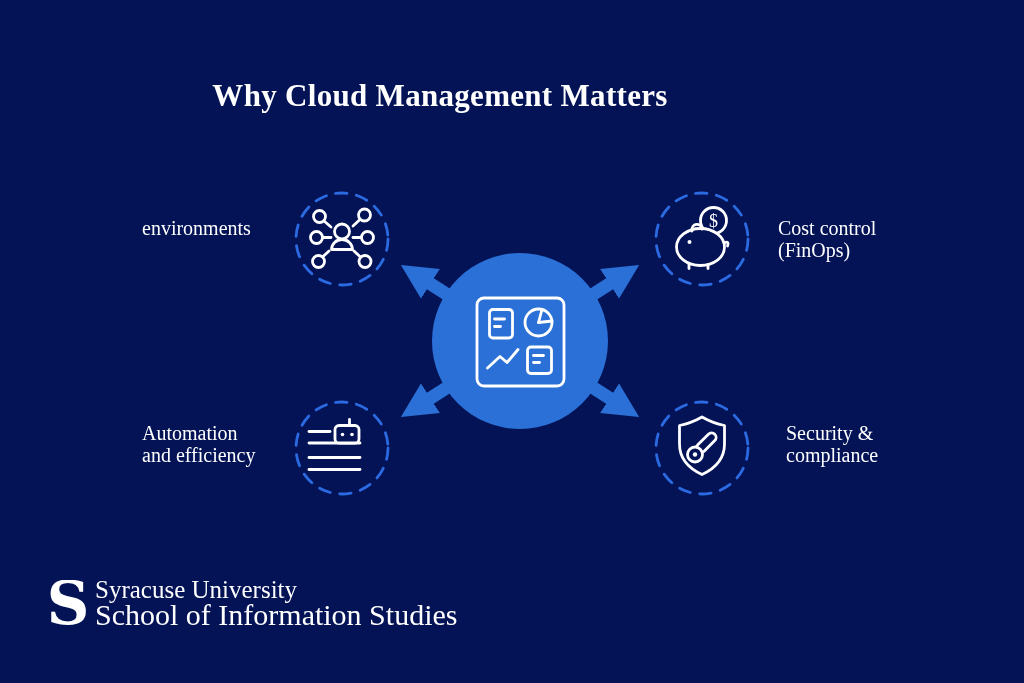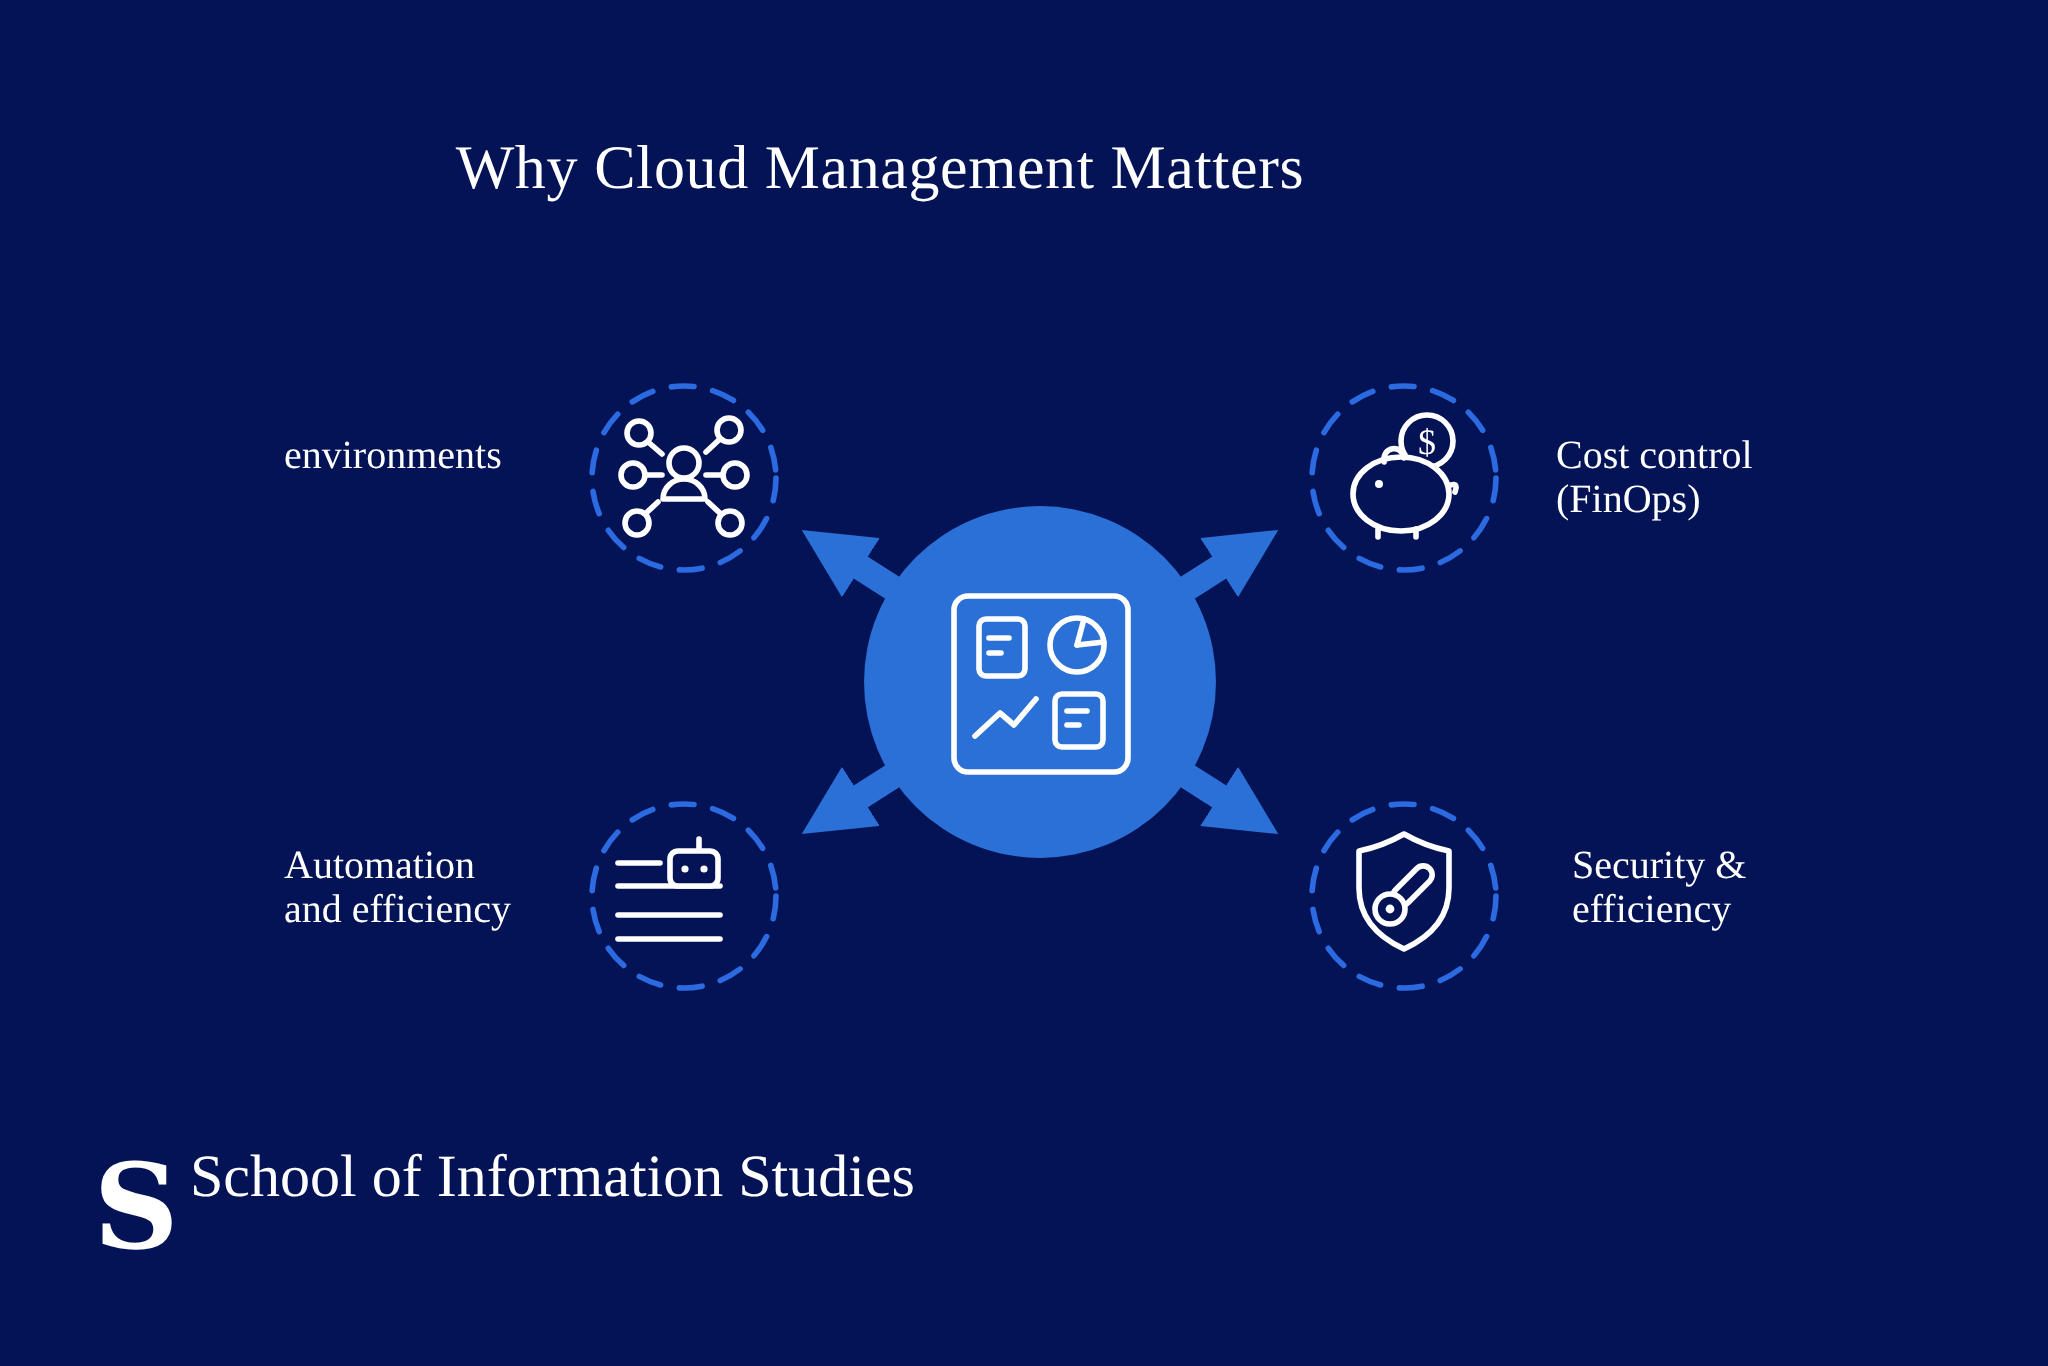--- a/index.html
+++ b/index.html
@@ -2,22 +2,22 @@
 <html><head>
 <meta charset="utf-8">
 <style>
   html,body{margin:0;padding:0;background:#031356;}
   .canvas{
     position:relative;width:1024px;height:683px;overflow:hidden;
     background:#031356;
     font-family:"Liberation Serif", serif;color:#ffffff;
   }
   .title{
-    position:absolute;left:0;top:66px;width:880px;margin:0;
-    text-align:center;font-size:31px;font-weight:normal;letter-spacing:.3px;
+    position:absolute;left:0;top:78px;width:880px;margin:0;
+    text-align:center;font-size:31px;font-weight:bold;letter-spacing:.3px;
   }
   .abs{position:absolute;}
   .node-label{font-size:20px;line-height:22px;white-space:nowrap;}
   .footer-name{font-size:25px;line-height:26px;}
   .footer-unit{font-size:30px;line-height:24px;}
   svg .wstroke{stroke:#ffffff;stroke-width:2.8;fill:none;stroke-linecap:round;stroke-linejoin:round;}
   svg .wfillnavy{stroke:#ffffff;stroke-width:2.8;fill:#031356;stroke-linecap:round;stroke-linejoin:round;}
   svg .dashring{stroke:#2b6ae0;stroke-width:2.8;fill:none;stroke-dasharray:11.5 9.5;stroke-linecap:round;}
   svg .hubline{stroke:#2b70d6;stroke-width:13;fill:none;}
 </style>
@@ -121,23 +121,24 @@
     <circle class="dashring" cx="50" cy="50" r="46"></circle>
     <g class="wstroke">
       <path d="M50,19 C57,23 65,26 72.5,27.5 L72.5,46 C72.5,61 63,70.5 50,76.5 C37,70.5 27.5,61 27.5,46 L27.5,27.5 C35,26 43,23 50,19 Z"></path>
       <rect x="-1" y="-4.5" width="24" height="9" rx="4.5" transform="translate(46.5,52.5) rotate(-45)"></rect>
       <circle cx="43" cy="56.5" r="7.5" fill="#031356"></circle>
     </g>
     <circle cx="43" cy="56.5" r="2.2" fill="#ffffff"></circle>
   </svg>
   <div class="abs node-label" style="left:786px;top:422px;">
     <div>Security &amp;</div>
-    <div>efficiency</div>
+    <div>compliance</div>
   </div>
 
   <svg class="abs" style="left:49px;top:580px;" width="38" height="46" viewBox="0 0 38 46">
     <text x="19" y="44" text-anchor="middle" font-size="59" font-weight="bold" font-family="DejaVu Serif, serif" fill="#ffffff">S</text>
   </svg>
   <div class="abs" style="left:95px;top:577px;">
+    <div class="footer-name">Syracuse University</div>
     <div class="footer-unit">School of Information Studies</div>
   </div>
 
 </div>
 
 </body></html>

